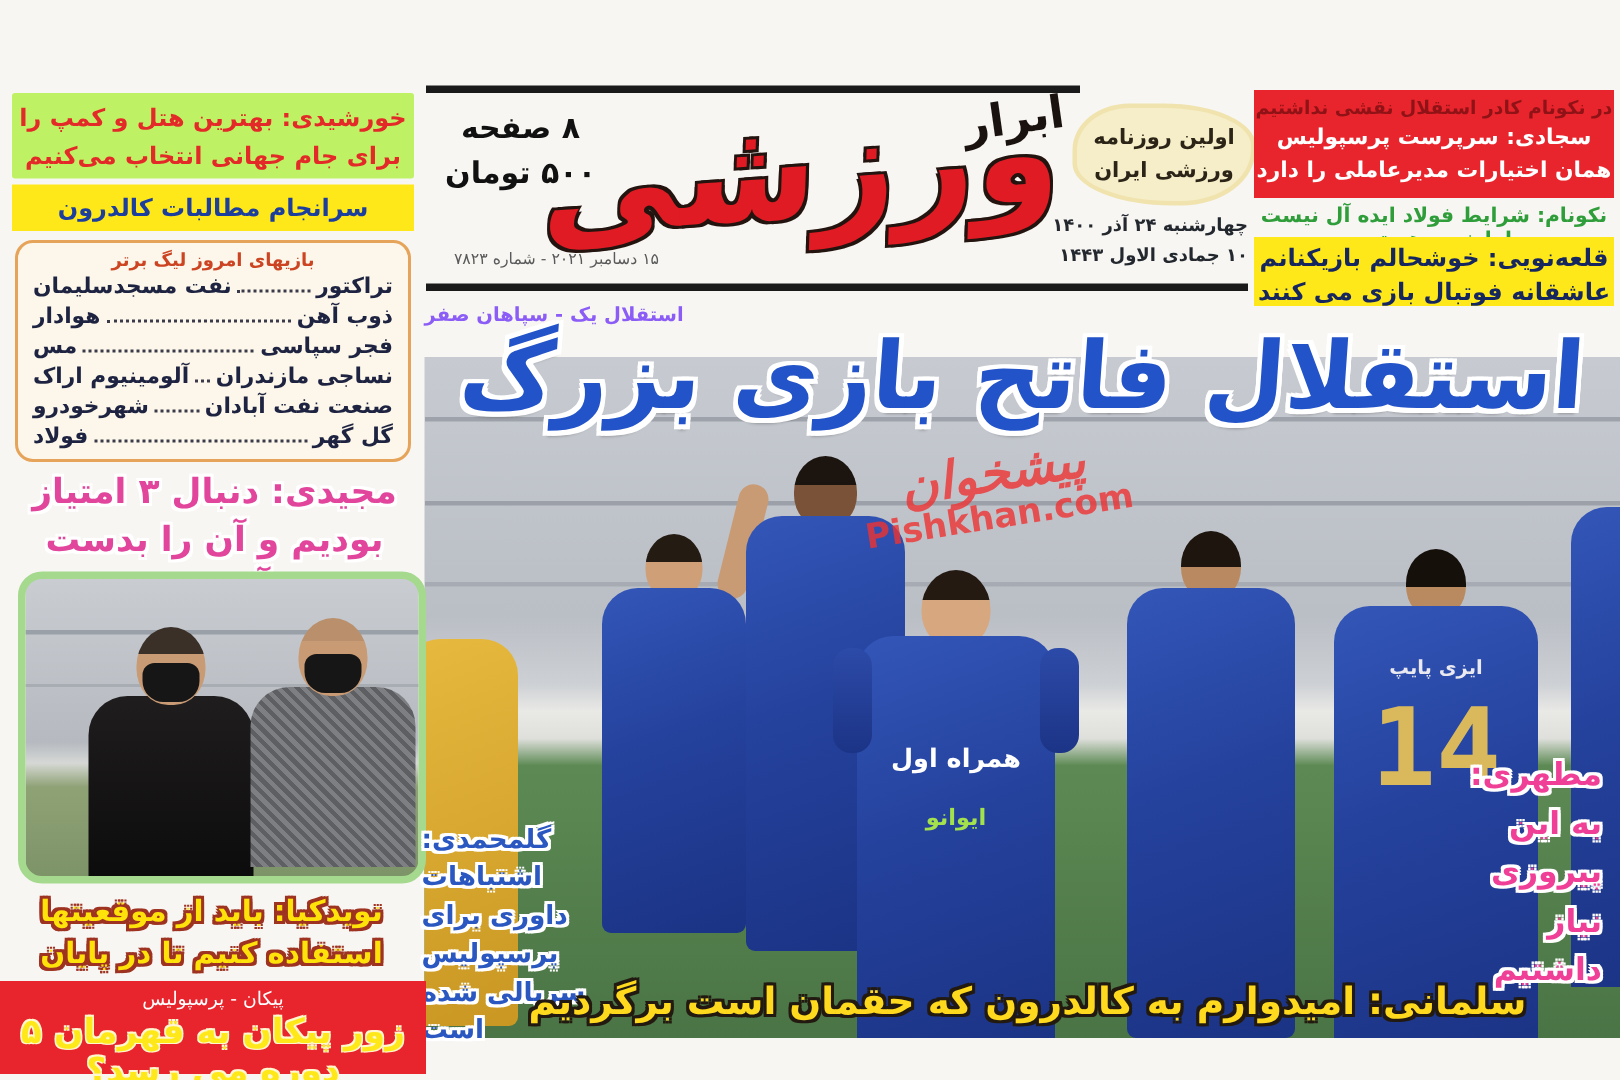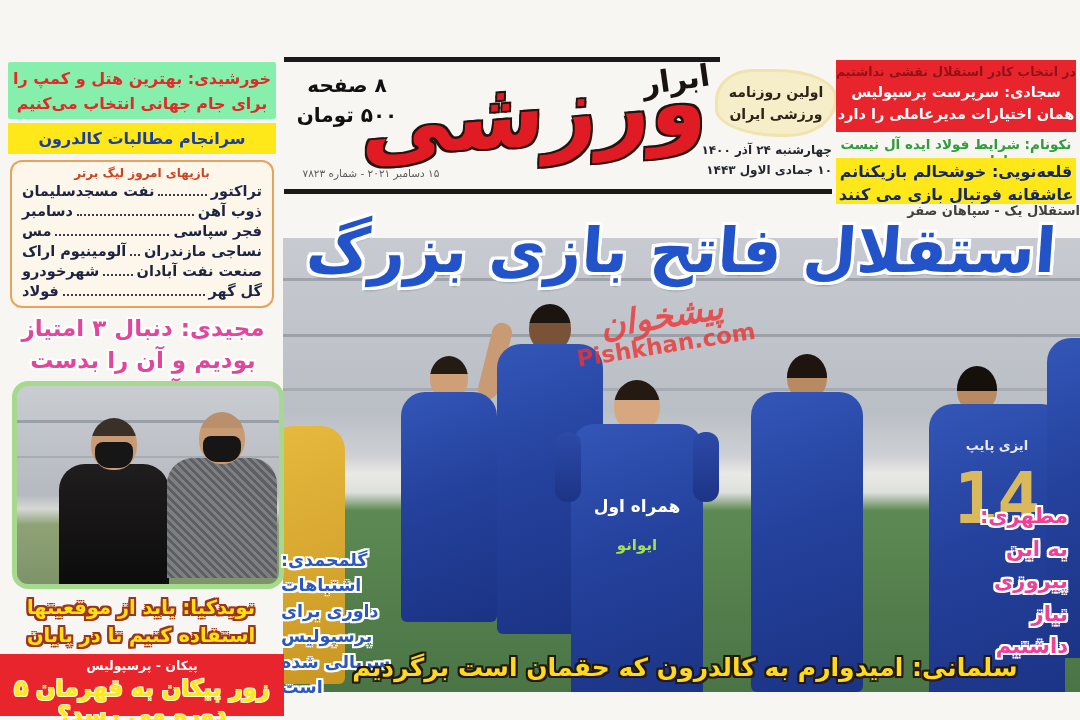--- a/index.html
+++ b/index.html
@@ -11,42 +11,42 @@
   .abs{position:absolute;box-sizing:border-box;}
   .b{font-weight:bold;}
   .ctr{text-align:center;}
   
   .ow{text-shadow:-2px -2px 0 #fff,2px -2px 0 #fff,-2px 2px 0 #fff,2px 2px 0 #fff,0 -2px 0 #fff,0 2px 0 #fff,-2px 0 0 #fff,2px 0 0 #fff;}
   .ow3{text-shadow:-3px -3px 0 #fff,3px -3px 0 #fff,-3px 3px 0 #fff,3px 3px 0 #fff,0 -3px 0 #fff,0 3px 0 #fff,-3px 0 0 #fff,3px 0 0 #fff,0 4px 2px rgba(0,0,0,.25);}
   .ok{text-shadow:-2px -2px 0 #221a10,2px -2px 0 #221a10,-2px 2px 0 #221a10,2px 2px 0 #221a10,0 -2px 0 #221a10,0 2px 0 #221a10,-2px 0 0 #221a10,2px 0 0 #221a10;}
   .orr{text-shadow:-2px -2px 0 #9e3322,2px -2px 0 #9e3322,-2px 2px 0 #9e3322,0 -2px 0 #9e3322,0 2px 0 #9e3322,-2px 0 0 #9e3322,2px 0 0 #9e3322,-2px 2px 0 #9e3322,2px 2px 0 #9e3322;}
 
   
-  .tl-blue{left:8px;top:62px;width:268px;height:57px;background:#86efac;color:#e42a28;
+  .tl-blue{left:8px;top:62px;width:268px;height:57px;background:#bef264;color:#e42a28;
     font-size:16px;line-height:1.55;padding-top:5px;border-radius:2px;}
   .tl-yellow{left:8px;top:123px;width:268px;height:31px;background:#ffe81a;color:#1c3f9e;
     font-size:16px;line-height:31px;}
   .fixtures{left:10px;top:160px;width:264px;height:148px;background:#fcf7ea;
     border:2px solid #e6a45a;border-radius:12px;padding:4px 10px 0;}
   .fixtures-title{color:#cc4422;font-size:12px;text-align:center;margin-bottom:3px;font-weight:bold;}
   .match-row{display:flex;align-items:baseline;font-size:14.5px;font-weight:bold;color:#1d2340;height:20px;}
   .match-row .dots{flex:1;border-bottom:2px dotted #3a3a4a;margin:0 4px 4px;}
   .majidi{left:0;top:312px;width:286px;color:#e1459c;font-size:23px;line-height:1.4;z-index:6;}
   .photo2{left:12px;top:381px;width:272px;height:208px;border:5px solid #a5d98e;border-radius:16px;
     background:linear-gradient(#c9cdd2 0%,#b6bac0 55%,#d6d8d5 62%,#8fa276 70%,#7d9468 100%);overflow:hidden;z-index:6;}
   .photo2 .strut{position:absolute;left:0;right:0;top:34px;height:3px;background:#9aa0a8;}
   .photo2 .strut2{position:absolute;left:0;right:0;top:70px;height:2px;background:#a8adb4;}
   .man{position:absolute;}
   .man .head{width:46px;height:52px;border-radius:50% 50% 46% 46%;background:linear-gradient(#3a3028 0 34%,#c99b74 34%);position:relative;margin:0 auto;}
   .man .head.bald{background:linear-gradient(#b98f6c 0 30%,#c99b74 30%);}
   .man .mask{position:absolute;left:4px;right:4px;bottom:2px;height:26px;background:#161616;border-radius:8px 8px 14px 14px;}
   .man .body1{width:110px;height:120px;border-radius:26px 26px 0 0;margin:-6px auto 0;}
   .navidkia{left:0;top:594px;width:282px;color:#ffe20a;font-size:19.5px;line-height:1.45;z-index:7;}
   .bl-red{left:0;top:654px;width:284px;height:62px;background:#e8252c;z-index:8;padding-top:4px;}
-  .bl-kicker{color:#fff;font-size:12.5px;text-align:center;font-weight:bold;}
+  .bl-kicker{color:#fff;font-size:12.5px;text-align:center;font-weight:normal;}
   .bl-head{color:#ffe81a;font-size:23px;text-align:center;font-weight:bold;margin-top:2px;
     text-shadow:-1px -1px 0 #fff7d0,1px -1px 0 #fff7d0,-1px 1px 0 #fff7d0,1px 1px 0 #fff7d0;}
 
   
   .rule{background:#1a1a1a;height:5px;}
   .pages{left:292px;top:70px;width:110px;color:#111;font-size:20px;line-height:1.5;text-align:center;}
   .issue{left:286px;top:167px;width:170px;color:#5a5a5a;font-size:10.5px;text-align:center;}
   .logo-worzeshi{left:408px;top:58px;width:300px;font-size:92px;color:#e01b24;font-weight:bold;
     transform:rotate(-4deg) skewX(-6deg);letter-spacing:-4px;
     text-shadow:-2px -2px 0 #23140f,2px -2px 0 #23140f,-2px 2px 0 #23140f,2px 2px 0 #23140f;}
@@ -71,21 +71,21 @@
   .watermark{position:absolute;left:290px;top:58px;transform:rotate(-9deg);color:#e33;opacity:.8;z-index:4;text-align:center;}
   .watermark .fa{font-size:34px;font-weight:bold;font-style:italic;}
   .watermark .en{font-size:23px;font-weight:bold;margin-top:-4px;}
   .player{position:absolute;}
   .p-head{border-radius:50% 50% 46% 46%;margin:0 auto;}
   .p-torso{border-radius:24px 24px 6px 6px;margin:-8px auto 0;position:relative;
     background:linear-gradient(160deg,#3356b8 0%,#24419c 45%,#1b3384 100%);}
   .p-torso .sleeve{position:absolute;top:8px;width:26px;height:70px;border-radius:12px;
     background:linear-gradient(#2c4aa8,#1c3486);}
   .jersey-line{position:absolute;left:0;right:0;text-align:center;font-weight:bold;}
-  .score-line{left:283px;top:203px;width:797px;color:#404040;font-size:13px;font-weight:bold;text-align:right;z-index:5;}
+  .score-line{left:283px;top:203px;width:797px;color:#8b5cf6;font-size:13px;font-weight:bold;text-align:left;z-index:5;}
   .headline{left:283px;top:214px;width:797px;color:#2253c8;font-size:62px;font-weight:bold;
     text-align:center;z-index:5;transform:skewX(-4deg);letter-spacing:-1px;}
   .golm{left:281px;top:548px;width:122px;color:#2b57c0;font-size:17.5px;font-weight:bold;line-height:1.45;text-align:left;z-index:6;}
   .motah{left:956px;top:500px;width:120px;color:#ef3f96;font-size:21px;font-weight:bold;line-height:1.55;text-align:right;z-index:6;padding-right:8px;}
   .salmani{left:300px;top:653px;width:770px;color:#ffd91e;font-size:25px;font-weight:bold;text-align:center;z-index:6;}
 </style>
 </head>
 <body>
 
 <div id="canvas">
@@ -114,21 +114,21 @@
   <div class="abs fixtures">
     <div class="fixtures-title">بازیهای امروز لیگ برتر</div>
     <div class="match-row">
       <span>تراکتور</span>
         <span class="dots"></span>
         <span>نفت مسجدسلیمان</span>
     </div>
     <div class="match-row">
       <span>ذوب آهن</span>
         <span class="dots"></span>
-        <span>دسامبر</span>
+        <span>هوادار</span>
     </div>
     <div class="match-row">
       <span>فجر سپاسی</span>
         <span class="dots"></span>
         <span>مس</span>
     </div>
     <div class="match-row">
       <span>نساجی مازندران</span>
         <span class="dots"></span>
         <span>آلومینیوم اراک</span>
@@ -165,21 +165,21 @@
   </div>
 
   <div class="abs navidkia b ctr orr">نویدکیا: باید از موقعیتها استفاده کنیم تا در پایان فصل حسرت نخوریم</div>
 
   <div class="abs bl-red">
     <div class="bl-kicker">پیکان - پرسپولیس</div>
     <div class="bl-head">زور پیکان به قهرمان ۵ دوره می رسد؟</div>
   </div>
 
   <div class="abs tr-red">
-    <div class="kick">در انتخاب کادر استقلال نقشی نداشتیم</div>
+    <div class="kick">در نکونام کادر استقلال نقشی نداشتیم</div>
     <div class="main">سجادی: سرپرست پرسپولیس همان اختیارات مدیرعاملی را دارد</div>
   </div>
   <div class="abs tr-green">نکونام: شرایط فولاد ایده آل نیست اما خوب هستیم</div>
   <div class="abs tr-yellow">قلعه‌نویی: خوشحالم بازیکنانم عاشقانه فوتبال بازی می کنند</div>
 
   <div class="abs photo-main">
     <div class="tier" style="top:40px;"></div>
     <div class="tier" style="top:96px;"></div>
     <div class="tier" style="top:150px;opacity:.6;"></div>
 
@@ -213,21 +213,21 @@
       </div>
     </div>
 
     <div class="player" style="left:468px;top:116px;">
       <div class="p-head" style="width:40px;height:46px;background:linear-gradient(#1d150e 0 52%,#b98a62 52%);"></div>
       <div class="p-torso" style="width:112px;height:300px;"></div>
     </div>
 
     <div class="player" style="left:606px;top:128px;">
       <div class="p-head" style="width:40px;height:46px;background:linear-gradient(#16100b 0 55%,#b9895f 55%);"></div>
-      <div class="p-torso" style="width:136px;height:300px;margin-left:40px;">
+      <div class="p-torso" style="width:136px;height:300px;">
         <div class="jersey-line" style="top:34px;color:#e9e9ef;font-size:13px;">ایزی پایپ</div>
         <div class="jersey-line" style="top:52px;color:#d9b95c;font-size:72px;font-family:'DejaVu Sans Mono',monospace;">14</div>
       </div>
     </div>
 
     <div class="player" style="left:764px;top:108px;">
       <div class="p-torso" style="width:70px;height:320px;border-radius:24px 0 0 0;"></div>
     </div>
   </div>
 

